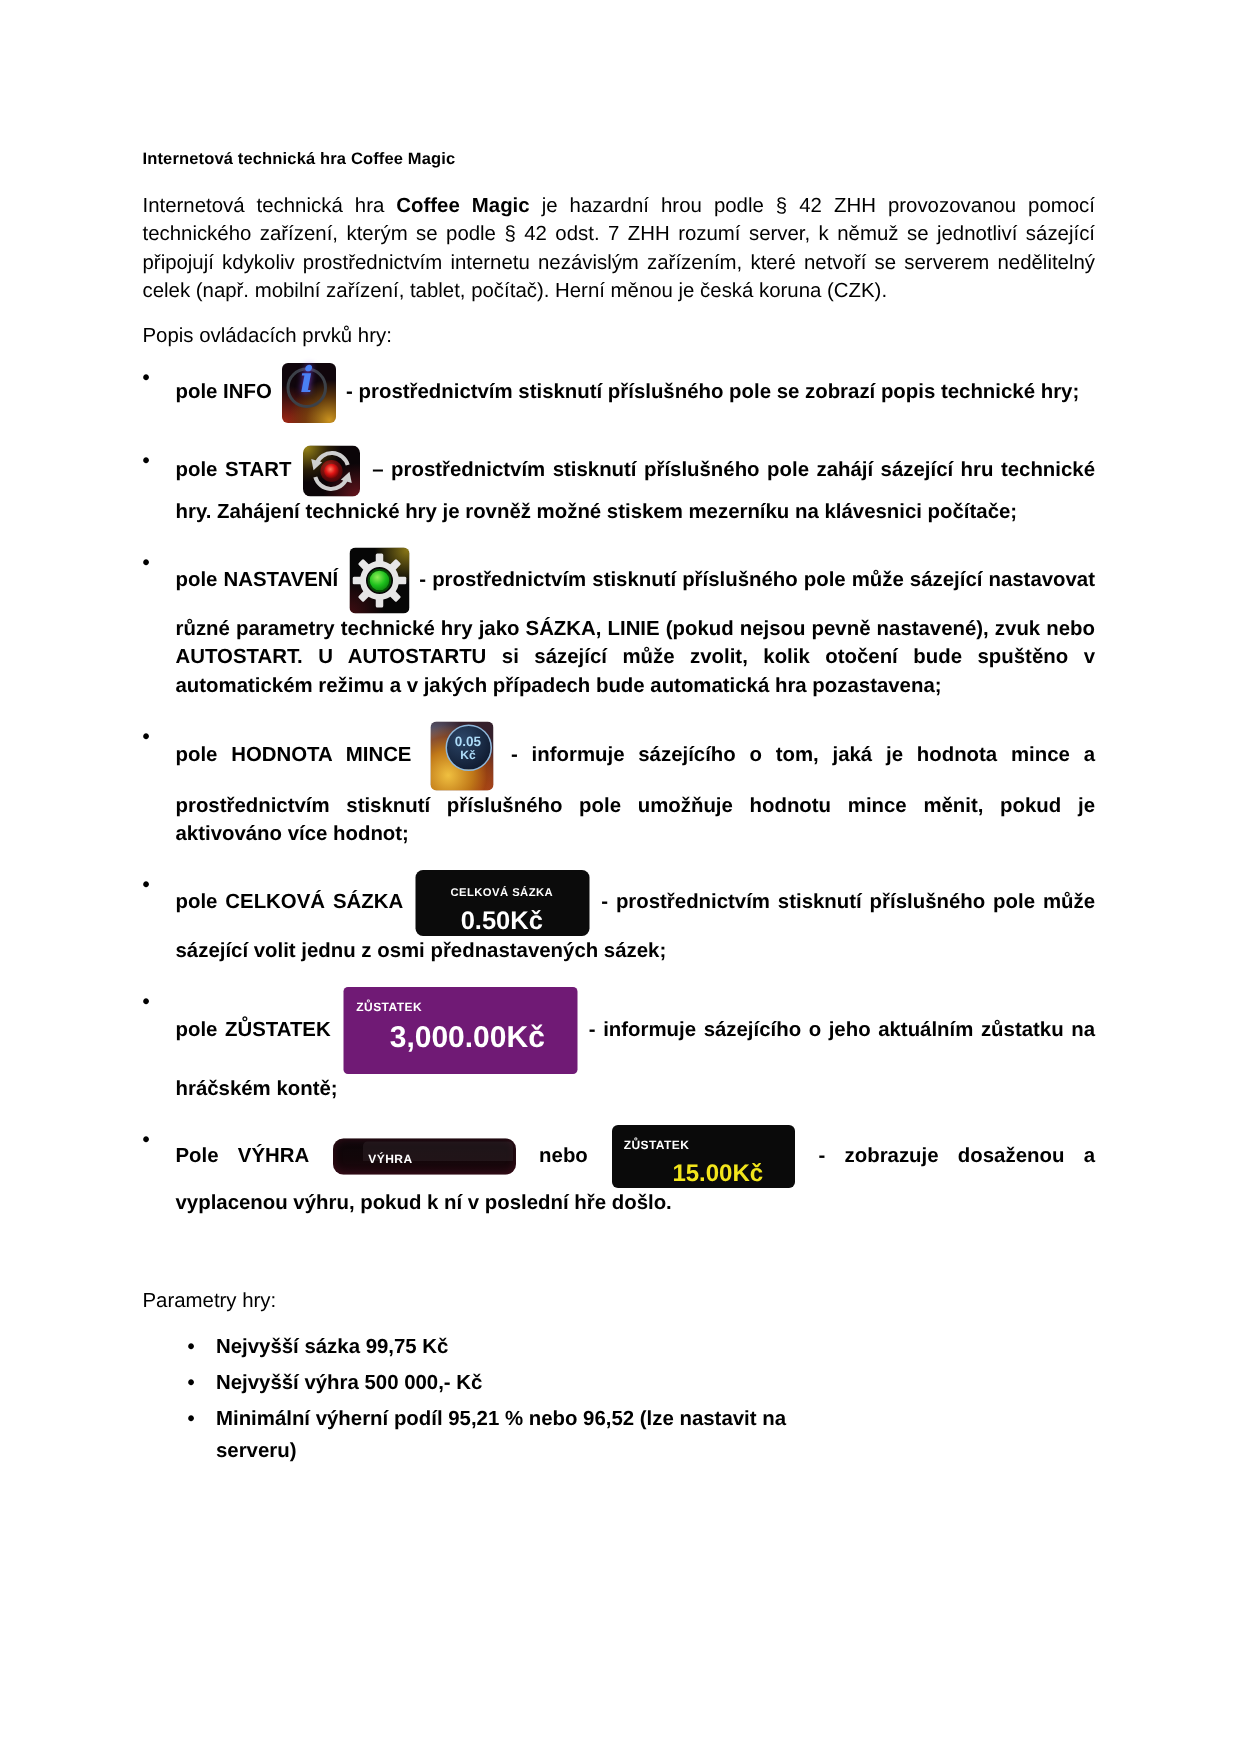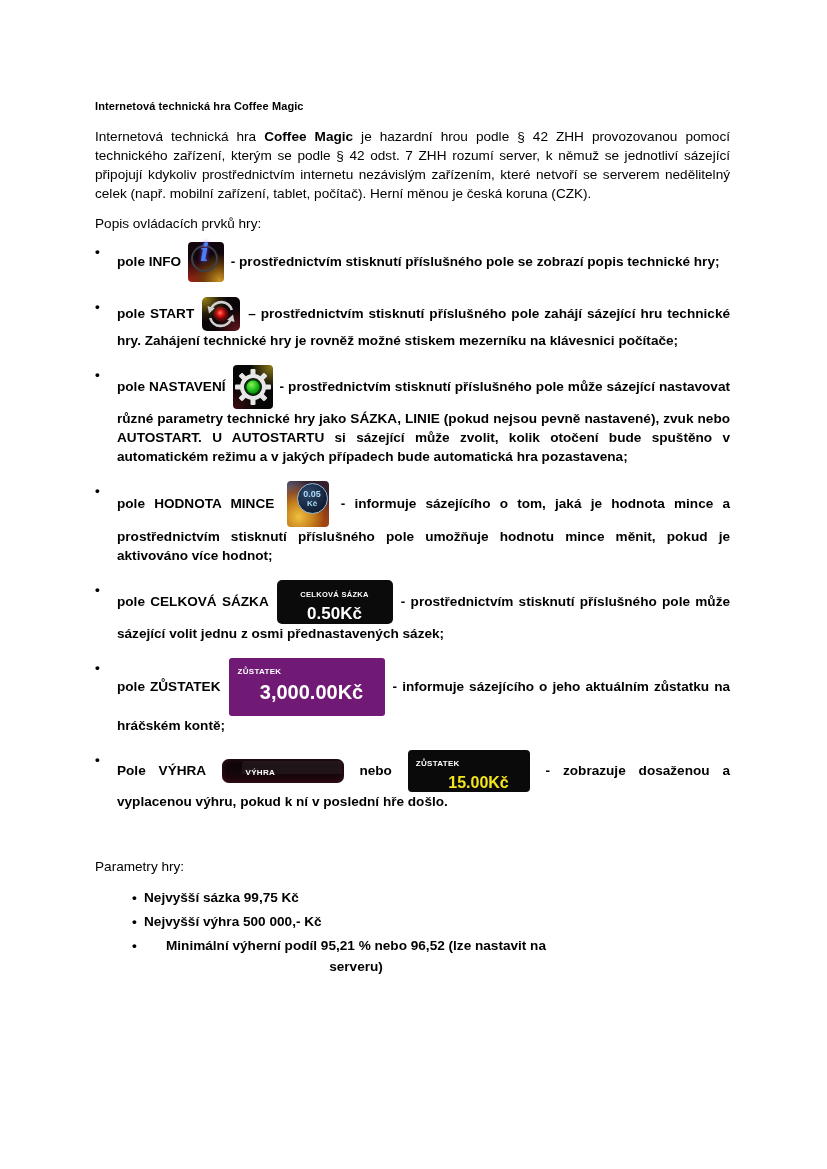--- a/index.html
+++ b/index.html
@@ -137,21 +137,21 @@
   .badge-win .lbl { position:relative; z-index:1; }
 
   .badge-paid {
     width:122px; height:42px; border-radius:4px; background:#0a0a0a;
     padding-top:4px;
   }
   .badge-paid .lbl { font-size:8px; margin-left:8px; text-align:left; }
   .badge-paid .val { display:block; font-size:16px; font-weight:bold; line-height:20px; text-align:right; padding-right:21px; color:#f2e51c; }
 
   
-  .param-list { margin-left:30px;text-align:center; }
+  .param-list { margin-left:30px; }
   .param-item { display:flex; margin-bottom:3px; }
   .param-item .marker { flex:none; width:19px; font-weight:bold; font-size:13.6px; line-height:21px; }
   .param-item .marker::before { content:"\2022"; }
   .param-item .ptext {
     font-size:13.6px; line-height:21px; font-weight:bold;
     max-width:424px;
   }
 </style>
 </head>
 <body>

